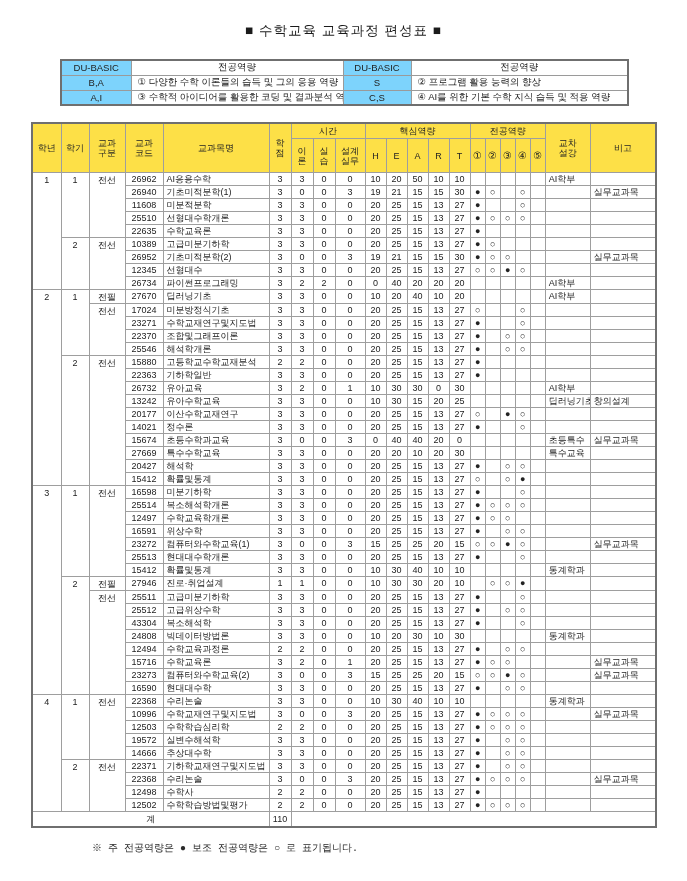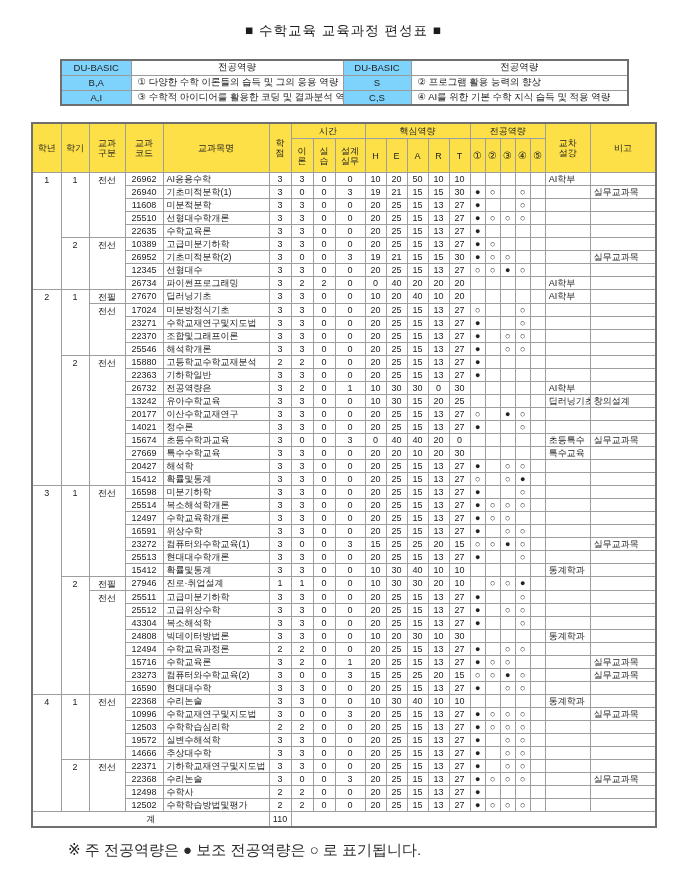--- a/index.html
+++ b/index.html
@@ -38,21 +38,21 @@
   .main thead span { display: block; }
   .main thead th.circ { font-size: 10px; }
   .main tbody td {
     height: 13px; line-height: 12px; padding: 0 1px;
     text-align: center; vertical-align: top;
   }
   .main tbody td.lft { text-align: left; padding-left: 3px; }
   .main tbody td.sym { font-size: 9px; line-height: 12px; color: #222; }
   .main tbody td.grp { vertical-align: top; padding-top: 1px; }
   .main tbody tr[data-name="total-row"] td { height: 15px; line-height: 14px; }
-  .footnote { margin: 13px 0 0 68px; font-size: 15px; color: #2a2a2a; }
+  .footnote { margin: 13px 0 0 92px; font-size: 10px; color: #2a2a2a; font-family: Liberation Mono, monospace; }
 </style>
 </head>
 <body>
 
 <div class="title" data-name="page-title">■  수학교육  교육과정  편성표  ■</div>
 
 <table class="du" data-name="du-basic-table">
   <colgroup>
       <col style="width:70px">
       <col style="width:212px">
@@ -483,21 +483,21 @@
         <td data-name="major-competency-mark-cell" class="sym">●</td>
         <td data-name="major-competency-mark-cell" class="sym"></td>
         <td data-name="major-competency-mark-cell" class="sym"></td>
         <td data-name="major-competency-mark-cell" class="sym"></td>
         <td data-name="major-competency-mark-cell" class="sym"></td>
         <td data-name="cross-listing-cell" class="lft"></td>
         <td data-name="remark-cell" class="lft"></td>
       </tr>
       <tr data-name="course-row">
         <td data-name="course-code-cell">26732</td>
-        <td data-name="course-name-cell" class="lft">전공역량은</td>
+        <td data-name="course-name-cell" class="lft">유아교육</td>
         <td data-name="credits-cell">3</td>
         <td data-name="theory-hours-cell">2</td>
         <td data-name="practice-hours-cell">0</td>
         <td data-name="design-hours-cell">1</td>
         <td data-name="core-competency-score-cell">10</td>
         <td data-name="core-competency-score-cell">30</td>
         <td data-name="core-competency-score-cell">30</td>
         <td data-name="core-competency-score-cell">0</td>
         <td data-name="core-competency-score-cell">30</td>
         <td data-name="major-competency-mark-cell" class="sym"></td>

